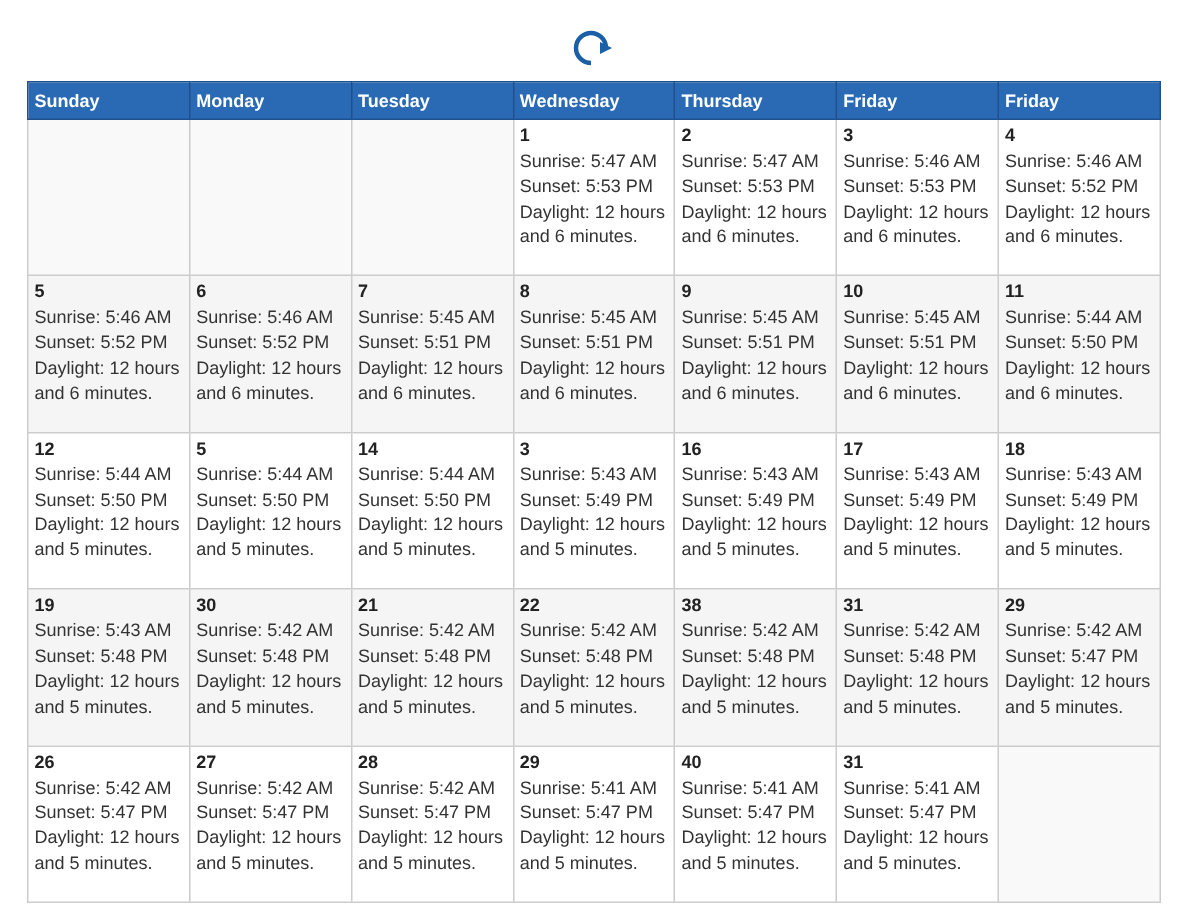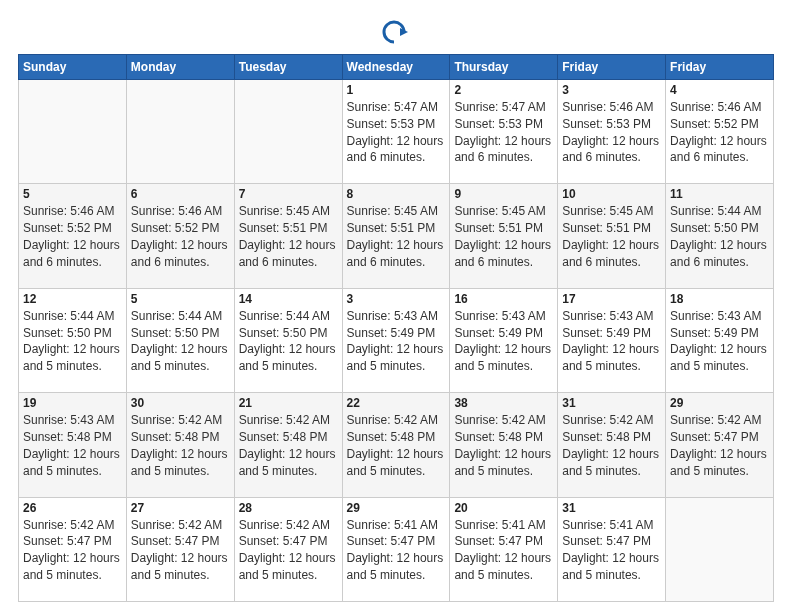--- a/index.html
+++ b/index.html
@@ -345,21 +345,21 @@
 and 5 minutes.</div>
           </td>
           <td>
             <span class="day-num">29</span>
             <div class="day-info" style="white-space: pre-line;">Sunrise: 5:41 AM
 Sunset: 5:47 PM
 Daylight: 12 hours
 and 5 minutes.</div>
           </td>
           <td>
-            <span class="day-num">20</span>
+            <span class="day-num">40</span>
             <div class="day-info" style="white-space: pre-line;">Sunrise: 5:41 AM
 Sunset: 5:47 PM
 Daylight: 12 hours
 and 5 minutes.</div>
           </td>
           <td>
             <span class="day-num">31</span>
             <div class="day-info" style="white-space: pre-line;">Sunrise: 5:41 AM
 Sunset: 5:47 PM
 Daylight: 12 hours

